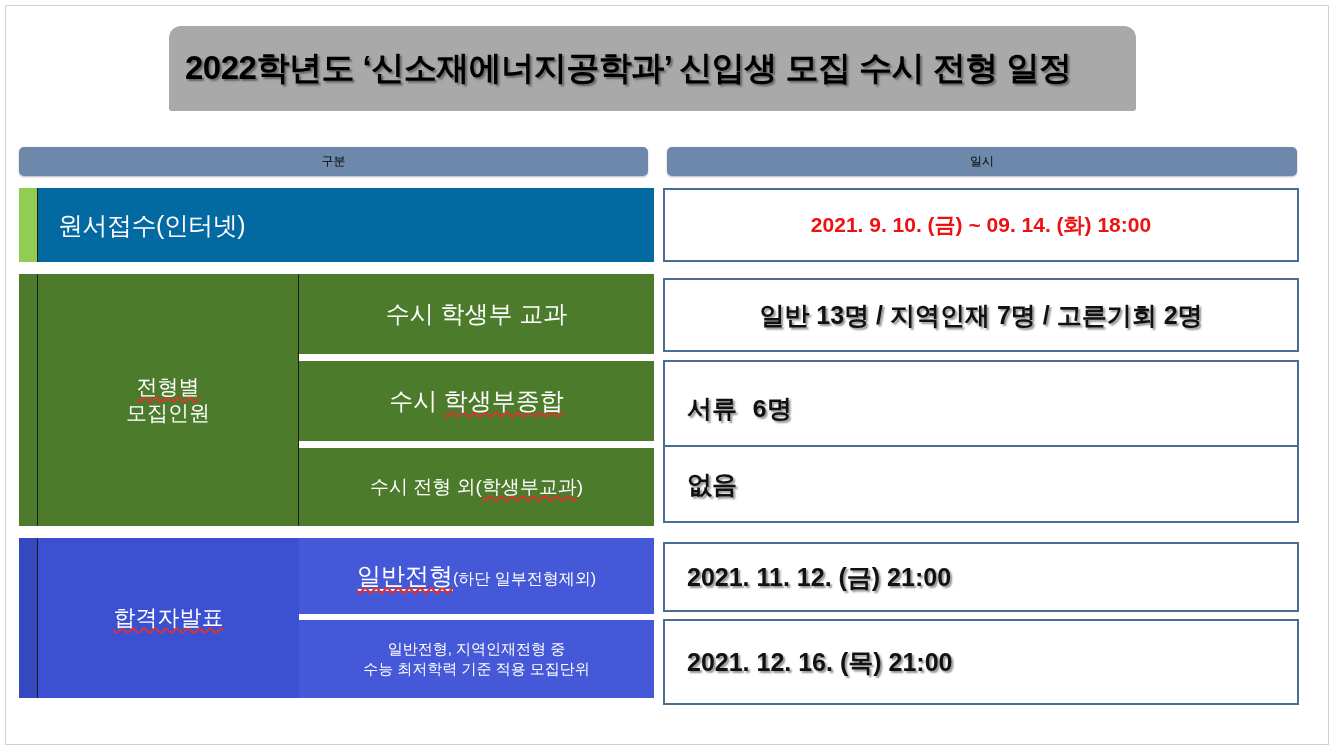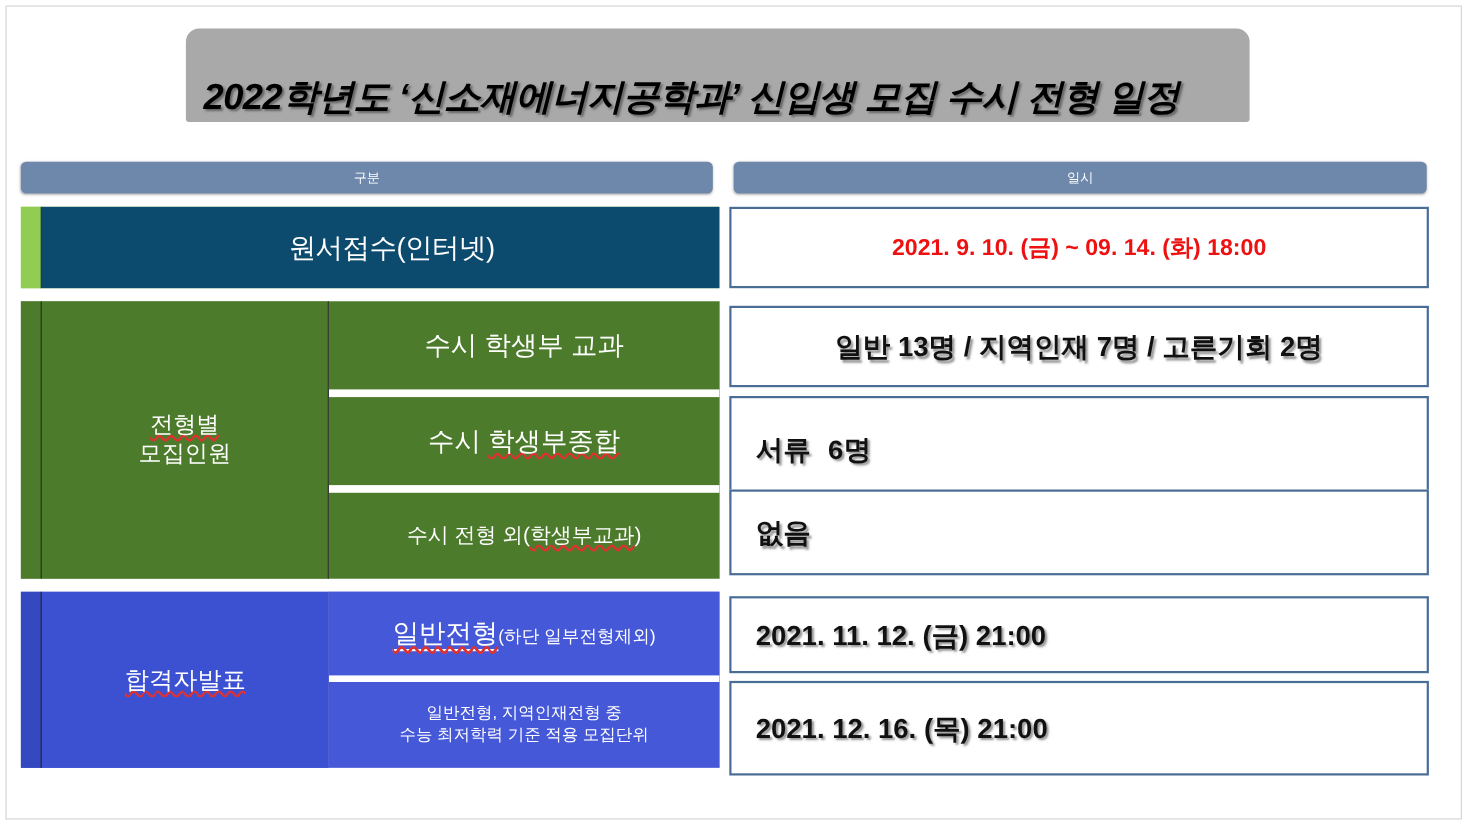--- a/index.html
+++ b/index.html
@@ -27,23 +27,22 @@
   
   .title-box {
     position: absolute;
     left: 163px;
     top: 20px;
     width: 967px;
     height: 85px;
     background: #a9a9a9;
     border-radius: 12px 12px 3px 3px;
     display: flex;
-    align-items: flex-end;
-    box-sizing: border-box;
-    font-style: italic;
+    align-items: center;
+    box-sizing: border-box;
   }
   .title-text {
     margin-left: 16px;
     font-size: 33px;
     font-weight: bold;
     color: #000000;
     letter-spacing: -0.5px;
     text-shadow: 2px 2px 2px rgba(90,90,90,0.85);
     white-space: nowrap;
   }
@@ -51,21 +50,21 @@
   
   .hdr {
     position: absolute;
     top: 141px;
     height: 29px;
     background: #6d88aa;
     border-radius: 5px;
     display: flex;
     align-items: center;
     justify-content: center;
-    color: #ffffff;
+    color: #000000;
     font-size: 12px;
     box-shadow: 0 1px 2px rgba(120,120,120,0.5);
   }
   .hdr-left  { left: 13px;  width: 629px; }
   .hdr-right { left: 661px; width: 630px; }
 
   
   .lblock {
     position: absolute;
     left: 13px;
@@ -88,22 +87,21 @@
   
   #row-apply {
     top: 182px;
     height: 74px;
     background: #8dc63f;
     background: #91cc53;
   }
   #row-apply .accent { background: #91cc53; }
   #row-apply .lbody {
     align-items: center;
-    background: #0c4a6e;
-    justify-content: center;
+    background: #0369a1;
   }
   #row-apply .lbl {
     color: #ffffff;
     font-size: 25px;
     margin-left: 20px;
     letter-spacing: -0.5px;
   }
 
   
   #block-quota {

